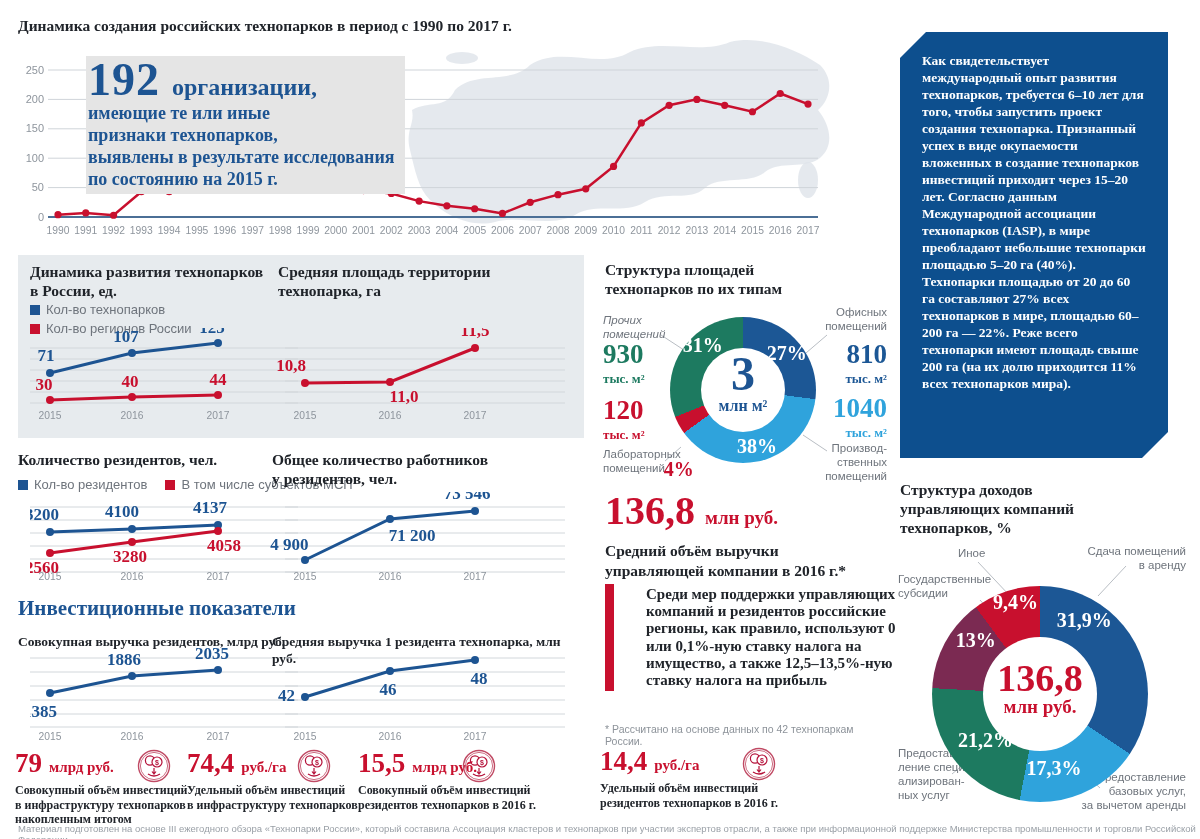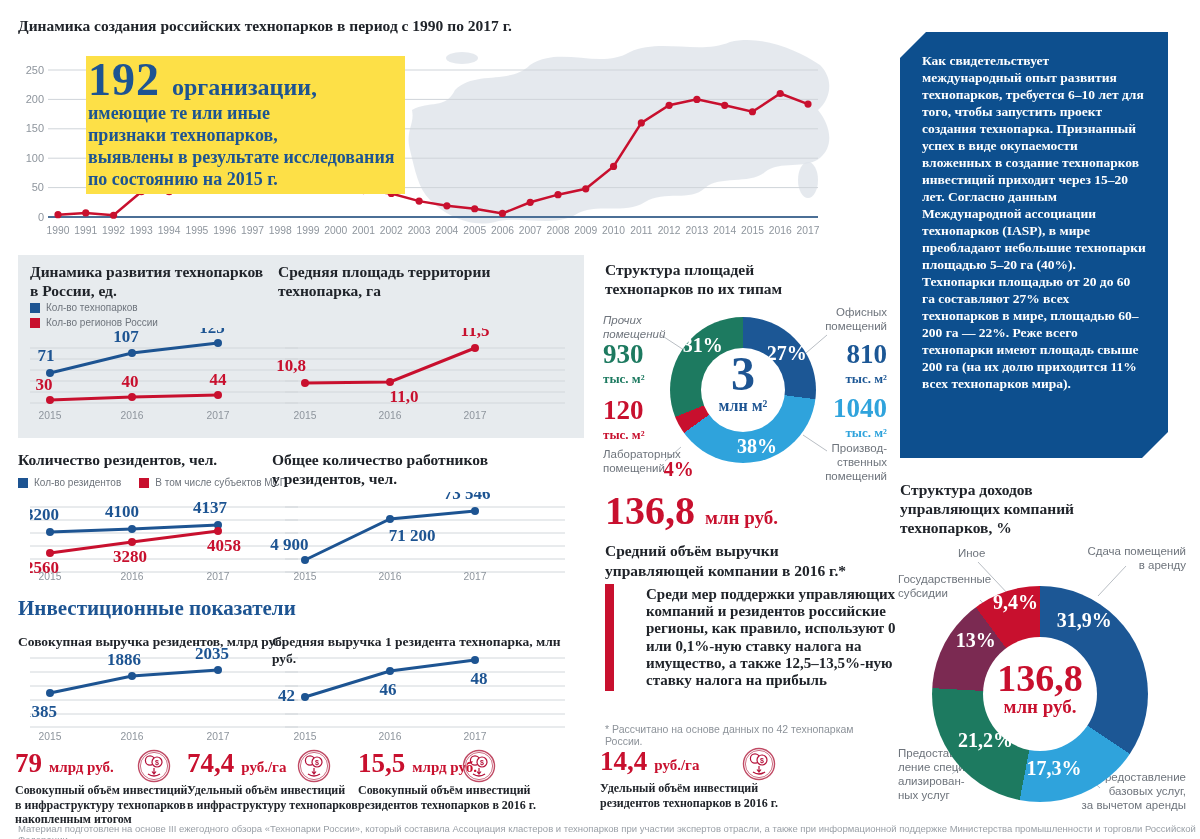--- a/index.html
+++ b/index.html
@@ -2,23 +2,23 @@
 <html><head>
 <meta charset="utf-8">
 <style>
   html,body{margin:0;padding:0;background:#fff;}
   .page{position:relative;width:1200px;height:839px;background:#fff;overflow:hidden;
         font-family:"Liberation Sans","DejaVu Sans",sans-serif;}
   .abs{position:absolute;}
   .top-title{font:bold 15.5px/19px "Liberation Serif","DejaVu Serif",serif;color:#20242a;}
   .mini-title{font:bold 15.5px/19px "Liberation Serif","DejaVu Serif",serif;color:#20242a;white-space:pre-line;}
   .sub-title{font:bold 13.5px/17px "Liberation Serif","DejaVu Serif",serif;color:#20242a;}
-  .legend-item{display:flex;align-items:center;gap:6px;font-size:10px;color:#6e747c;margin-bottom:4px;}
+  .legend-item{display:flex;align-items:center;gap:6px;font-size:13px;color:#6e747c;margin-bottom:4px;}
   .sq{width:10px;height:10px;display:inline-block;flex:none;}
-  .headline{background:#fde047;padding:2px 10px 4px 2px;width:max-content;z-index:5;}
+  .headline{background:#e5e5e5;padding:2px 10px 4px 2px;width:max-content;z-index:5;}
   .hl-row{display:flex;align-items:baseline;gap:12px;color:#1d5492;}
   .hl-num{font:bold 46px/44px "Liberation Serif","DejaVu Serif",serif;letter-spacing:1px;}
   .hl-word{font:bold 24px "Liberation Serif","DejaVu Serif",serif;}
   .hl-lines{font:bold 18px/22px "Liberation Serif","DejaVu Serif",serif;color:#1d5492;white-space:pre-line;}
   .info-box{background:#0d4f8e;color:#fff;font:bold 13.5px/17px "Liberation Serif","DejaVu Serif",serif;
             padding:20px 22px;box-sizing:border-box;
             clip-path:polygon(26px 0,100% 0,100% calc(100% - 26px),calc(100% - 26px) 100%,0 100%,0 26px);}
   .panel{background:#e7ebee;}
   svg text.ax{font:10.3px "Liberation Sans",sans-serif;fill:#8e959d;}
   svg text.ytick{font:11px "Liberation Sans",sans-serif;fill:#8e959d;}

